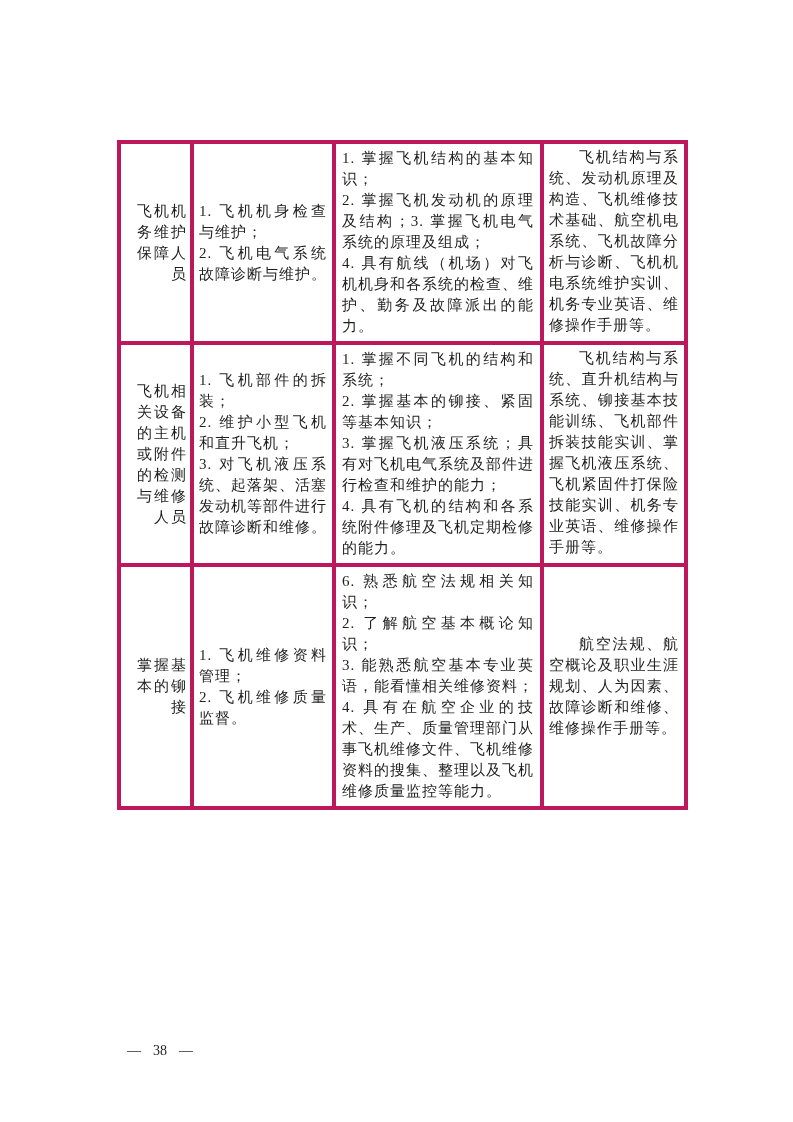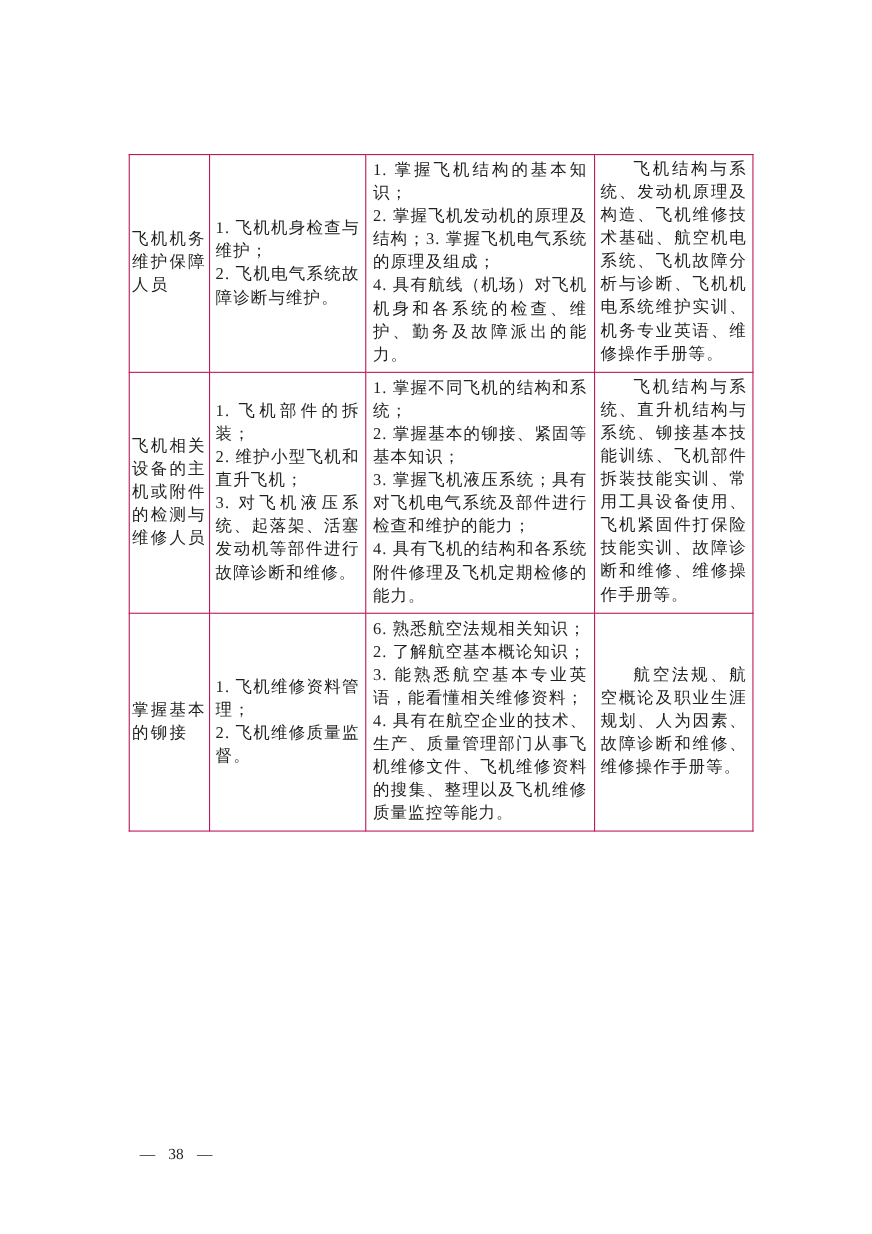--- a/index.html
+++ b/index.html
@@ -14,32 +14,32 @@
   }
   table.req-table {
     position: absolute;
     left: 117px;
     top: 140px;
     width: 567px;
     border-collapse: collapse;
     table-layout: fixed;
   }
   .req-table td {
-    border: 1px solid #be185d;
+    border: 4px solid #be185d;
     font-size: 15px;
     line-height: 21px;
     overflow: hidden;
     box-sizing: border-box;
   }
   .req-table col.c1 { width: 73px; }
   .req-table col.c2 { width: 142px; }
   .req-table col.c3 { width: 208px; }
   .req-table col.c4 { width: 144px; }
   td.cell-position {
-    text-align: left;
+    text-align: right;
     vertical-align: middle;
     letter-spacing: 2px;
     padding: 2px;
   }
   td.cell-duties {
     vertical-align: middle;
     text-align: justify;
     letter-spacing: 1px;
     padding: 2px 5px;
     white-space: pre-line;
@@ -95,21 +95,21 @@
       </tr>
       <tr style="height:215px;">
         <td class="cell-position">飞机相关设备的主机或附件的检测与维修人员</td>
         <td class="cell-duties">1. 飞机部件的拆装；
 2. 维护小型飞机和直升飞机；
 3. 对飞机液压系统、起落架、活塞发动机等部件进行 故障诊断和维修。</td>
         <td class="cell-skills">1. 掌握不同飞机的结构和系统；
 2. 掌握基本的铆接、紧固等基本知识；
 3. 掌握飞机液压系统；具有对飞机电气系统及部件进行检查和维护的能力；
 4. 具有飞机的结构和各系统附件修理及飞机定期检修的能力。</td>
-        <td class="cell-courses v-top">飞机结构与系统、直升机结构与系统、铆接基本技能训练、飞机部件拆装技能实训、常用工具设备使用、飞机紧固件打保险技能实训、故障诊断和维修、维修操作手册等。</td>
+        <td class="cell-courses v-top">飞机结构与系统、直升机结构与系统、铆接基本技能训练、飞机部件拆装技能实训、掌握飞机液压系统、飞机紧固件打保险技能实训、机务专业英语、维修操作手册等。</td>
       </tr>
       <tr style="height:190px;">
         <td class="cell-position">掌握基本的铆接</td>
         <td class="cell-duties">1. 飞机维修资料管理；
 2. 飞机维修质量监督。</td>
         <td class="cell-skills">6. 熟悉航空法规相关知识；
 2. 了解航空基本概论知识；
 3. 能熟悉航空基本专业英语，能看懂相关维修资料；
 4. 具有在航空企业的技术、生产、质量管理部门从事飞机维修文件、飞机维修资料的搜集、整理以及飞机维修质量监控等能力。</td>
         <td class="cell-courses v-mid">航空法规、航空概论及职业生涯规划、人为因素、故障诊断和维修、维修操作手册等。</td>

